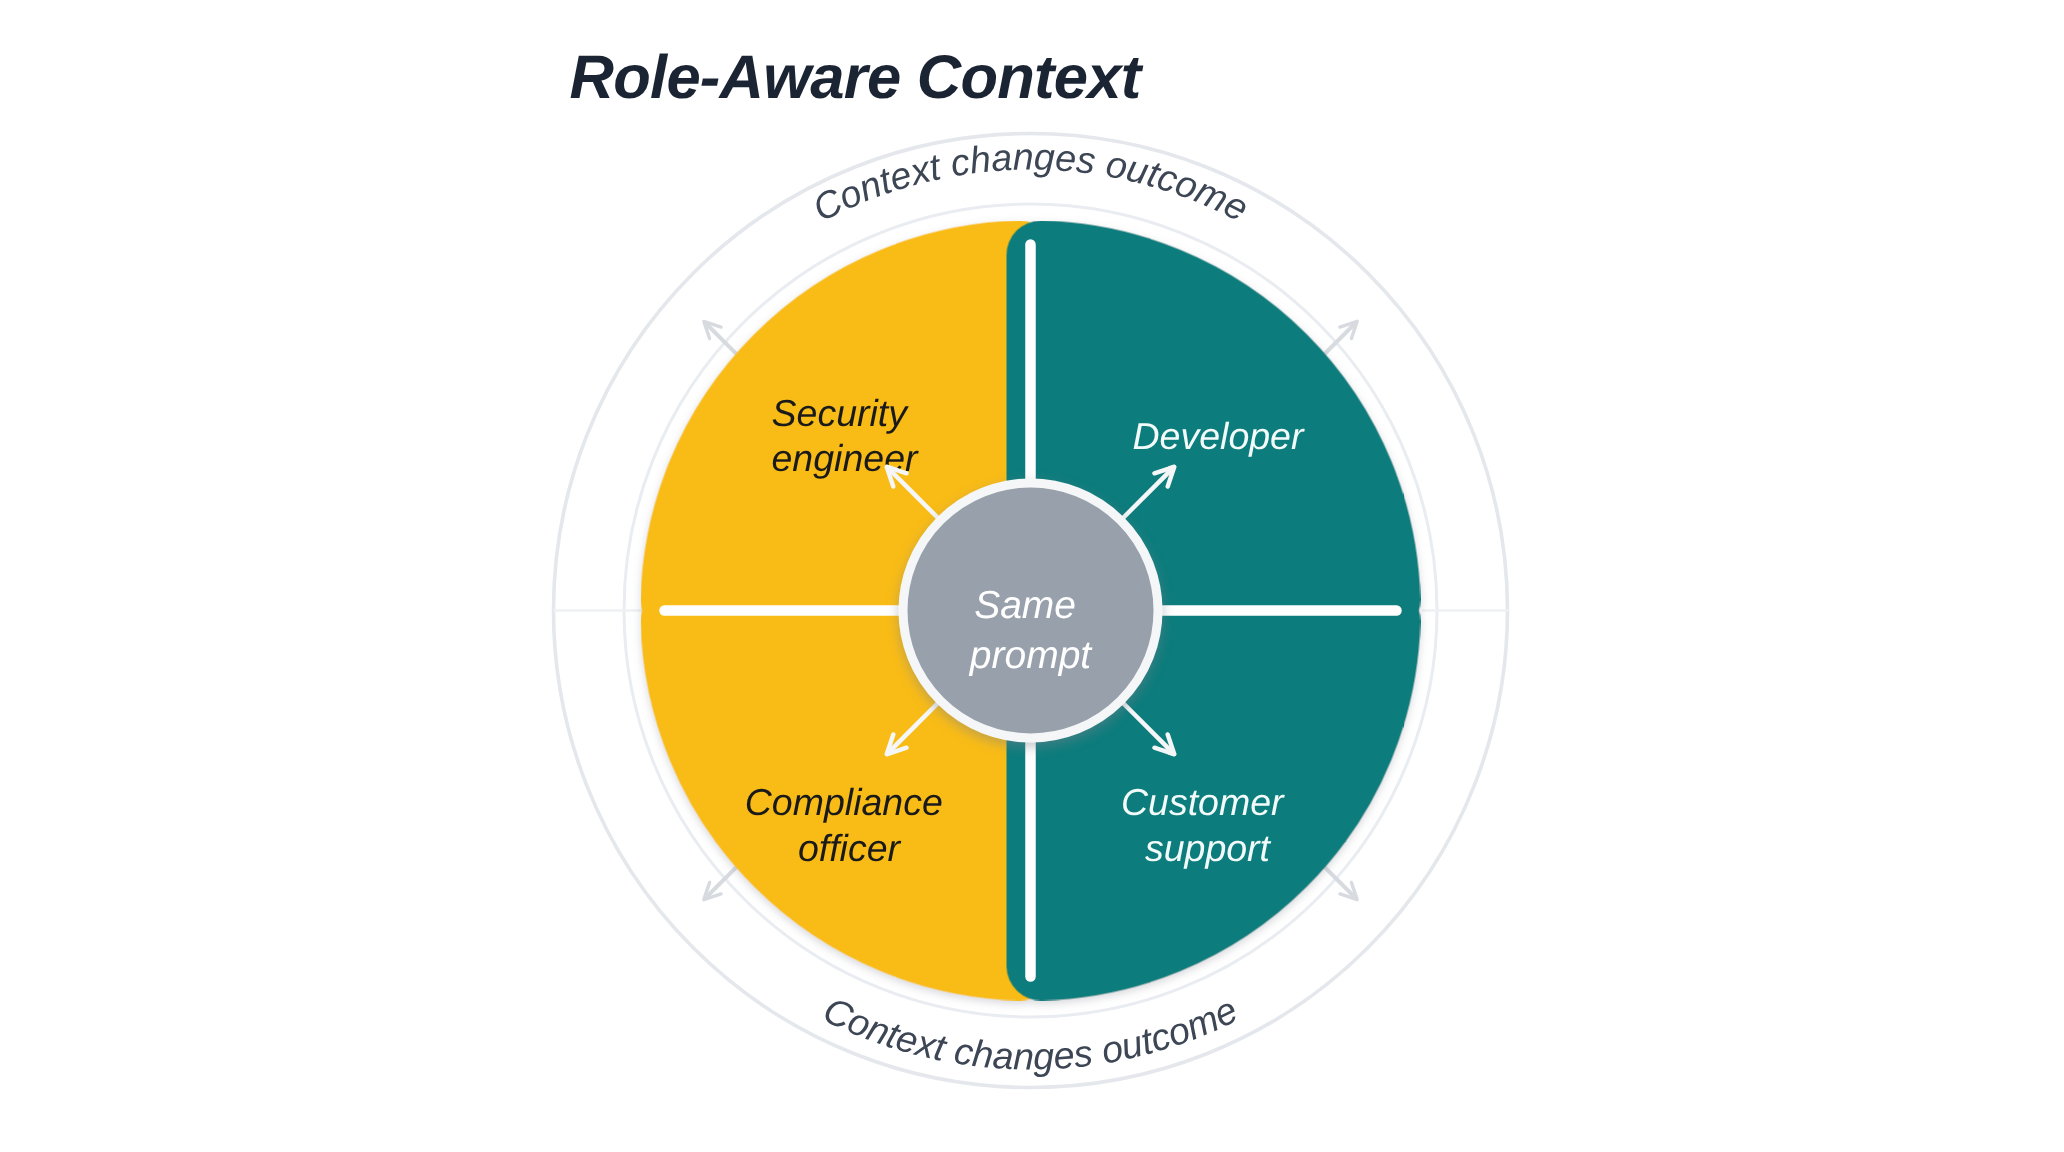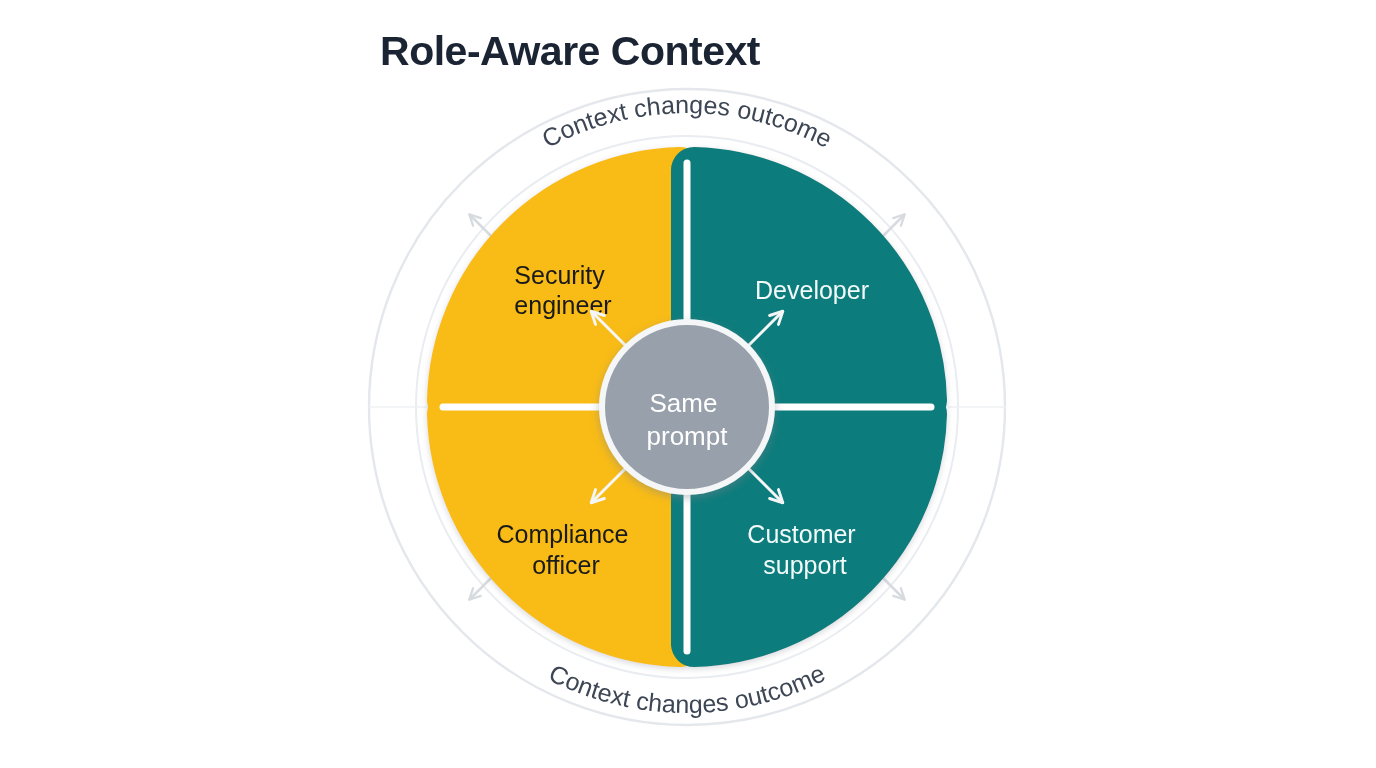--- a/index.html
+++ b/index.html
@@ -6,20 +6,21 @@
   html, body {
     width:1376px; height:768px;
     background:#ffffff;
     font-family:"Liberation Sans", sans-serif;
     overflow:hidden;
   }
   #page {
     position:relative;
     width:1140px; height:768px;
     background:#ffffff;
+    font-style:italic;
   }
   #title {
     position:absolute;
     top:28px; left:0; right:0;
     text-align:center;
     font-size:41px;
     font-weight:bold;
     letter-spacing:-0.5px;
     color:#1b2433;
     font-family:"Liberation Sans", sans-serif;

